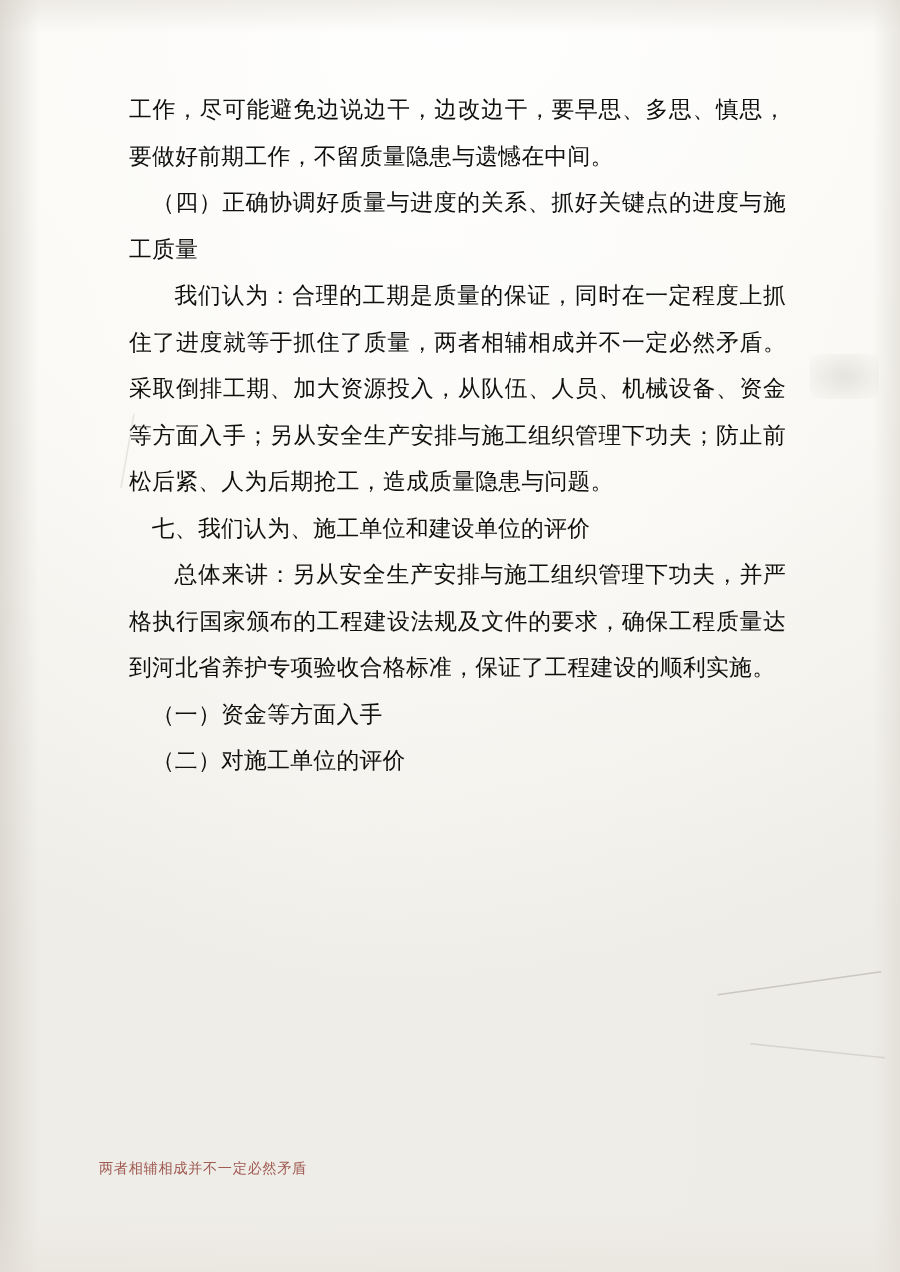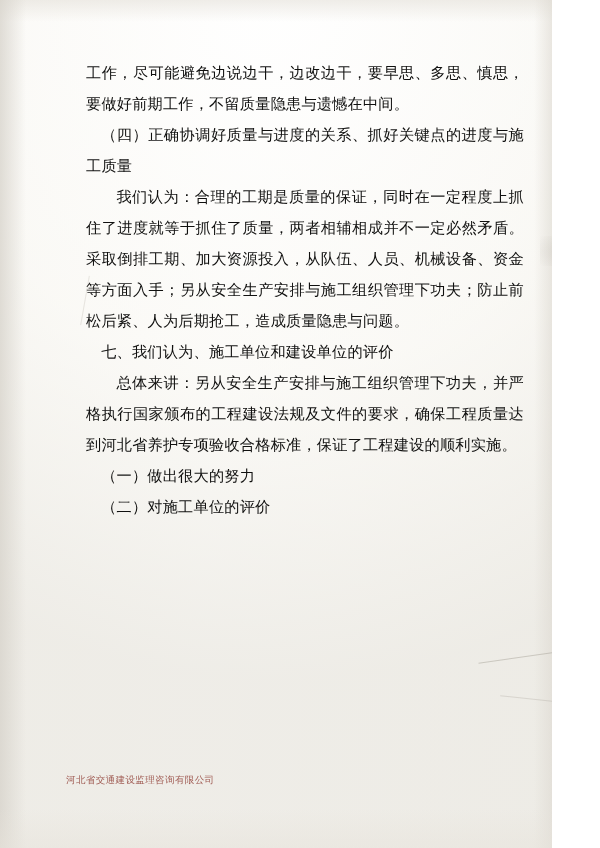--- a/index.html
+++ b/index.html
@@ -8,21 +8,21 @@
     background: #ffffff;
   }
   body {
     width: 600px;
     height: 848px;
     overflow: hidden;
     font-family: "DejaVu Sans", sans-serif;
   }
   .page {
     position: relative;
-    width: 552px;
+    width: 600px;
     height: 848px;
     background: #fdfcfa;
     box-sizing: border-box;
     overflow: hidden;
   }
   
   .scan-tint {
     position: absolute;
     inset: 0;
     background:
@@ -132,18 +132,18 @@
   <div class="crease-a"></div>
   <div class="crease-b"></div>
   <div class="crease-c"></div>
 
   <div class="body-text">
     <p>工作，尽可能避免边说边干，边改边干，要早思、多思、慎思，要做好前期工作，不留质量隐患与遗憾在中间。</p>
     <p class="indent-small">（四）正确协调好质量与进度的关系、抓好关键点的进度与施工质量</p>
     <p class="indent">我们认为：合理的工期是质量的保证，同时在一定程度上抓住了进度就等于抓住了质量，两者相辅相成并不一定必然矛盾。采取倒排工期、加大资源投入，从队伍、人员、机械设备、资金等方面入手；另从安全生产安排与施工组织管理下功夫；防止前松后紧、人为后期抢工，造成质量隐患与问题。</p>
     <p class="indent-small">七、我们认为、施工单位和建设单位的评价</p>
     <p class="indent">总体来讲：另从安全生产安排与施工组织管理下功夫，并严格执行国家颁布的工程建设法规及文件的要求，确保工程质量达到河北省养护专项验收合格标准，保证了工程建设的顺利实施。</p>
-    <p class="indent-small">（一）做出很大的努力</p>
+    <p class="indent-small">（一）资金等方面入手</p>
     <p class="indent-small">（二）对施工单位的评价</p>
   </div>
 
-  <div class="footer-note">河北省交通建设监理咨询有限公司</div>
+  <div class="footer-note">两者相辅相成并不一定必然矛盾</div>
 </div>
 
 </body></html>

